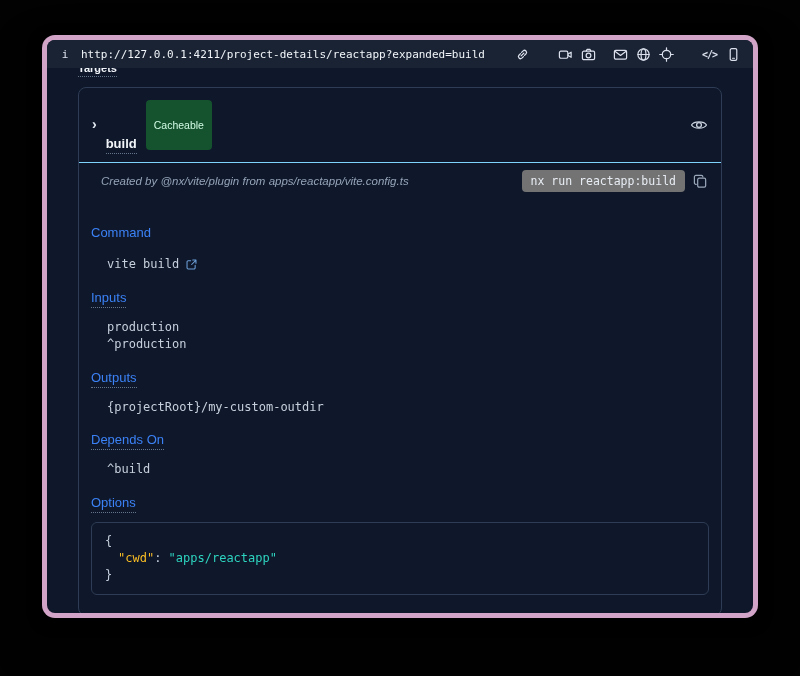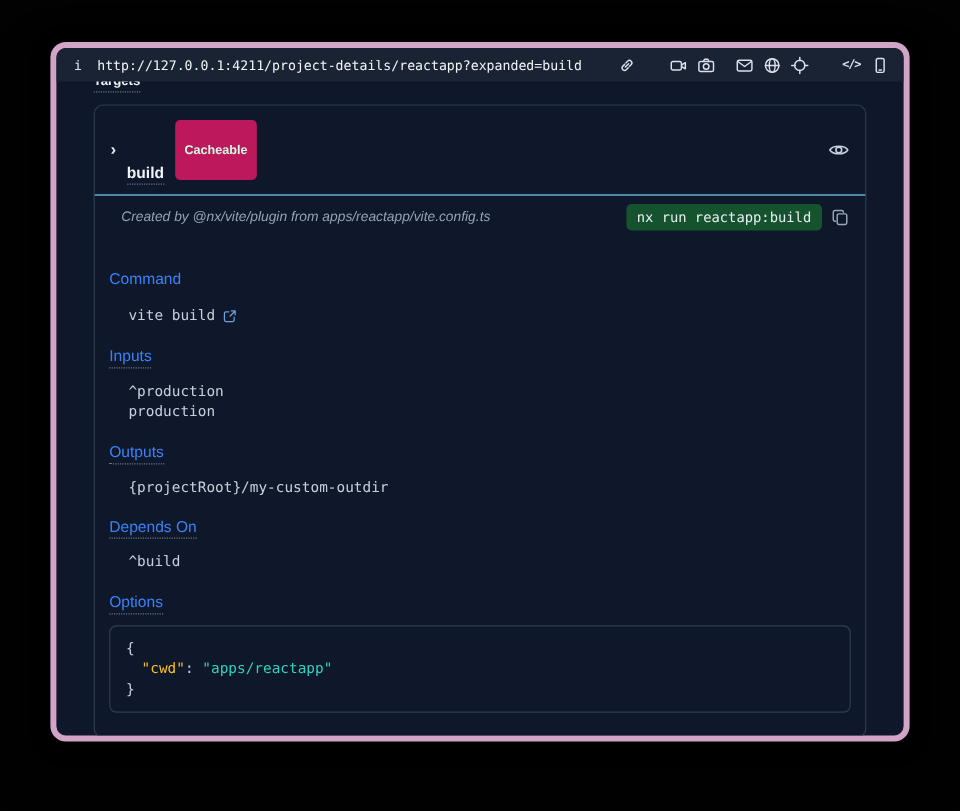--- a/index.html
+++ b/index.html
@@ -24,25 +24,25 @@
   .tb-sep{width:6px;}
   
   .content{flex:1;padding:0 31px;box-sizing:border-box;overflow:hidden;}
   .page-h{margin:-6px 0 13px 0;font-size:11px;font-weight:bold;color:#f1f5f9;}
   .dotted{border-bottom:1px dotted #64748b;padding-bottom:2px;}
   .card{border:1px solid #2e3d55;border-radius:8px;background:#0f172a;}
   .card + .card{margin-top:13px;}
   .card-head{display:flex;align-items:center;gap:9px;padding:8px 13px;cursor:pointer;}
   .chev{color:#e2e8f0;font-size:14px;font-weight:bold;line-height:1;transform:translateY(-1px);}
   .tname{font-size:13px;font-weight:bold;color:#f1f5f9;margin-top:40px;}
-  .badge{background:#be185d;color:#d1fae5;font-size:10.5px;padding:19px 8px;border-radius:4px;font-weight:bold;}
+  .badge{background:#14532d;color:#d1fae5;font-size:10.5px;padding:19px 8px;border-radius:4px;}
   .eye-btn{margin-left:auto;width:18px;height:18px;color:#c7d0dc;cursor:pointer;flex:0 0 auto;}
   .meta-row{display:flex;align-items:center;gap:8px;padding:7px 13px 9px 22px;border-top:1px solid #7dd3fc;}
   .created{font-size:11.5px;font-style:italic;color:#94a3b8;}
-  .chip{margin-left:auto;background:#14532d;color:#e8edf4;font-family:"DejaVu Sans Mono", monospace;
+  .chip{margin-left:auto;background:#737373;color:#e8edf4;font-family:"DejaVu Sans Mono", monospace;
     font-size:11.5px;padding:4px 9px;border-radius:4px;white-space:nowrap;}
   .copy-btn{width:15px;height:15px;color:#9aa7ba;cursor:pointer;flex:0 0 auto;}
   .card-body{padding:8px 12px 20px 12px;}
   .sec-h{margin:16px 0 0 0;font-size:13px;font-weight:normal;color:#3b82f6;}
   .items{margin-top:14px;padding-left:16px;}
   .mono{font-family:"DejaVu Sans Mono", monospace;font-size:12px;color:#c6d0dc;line-height:17.5px;}
   .mono b{color:#e8edf4;}
   .cmd-link{display:inline-flex;align-items:center;gap:6px;text-decoration:none;cursor:pointer;}
   .ext-ic{width:13px;height:13px;color:#6d9fd8;}
   .codeblock{margin-top:12px;border:1px solid #2e3d55;border-radius:6px;padding:10px 13px;
@@ -137,22 +137,22 @@
                   <path d="M7 3.5H4A1.5 1.5 0 0 0 2.5 5v7A1.5 1.5 0 0 0 4 13.5h7a1.5 1.5 0 0 0 1.5-1.5V9"></path>
                   <path d="M9.5 2.5h4v4M13 3.2L8.2 8"></path>
                 </svg>
               </a>
             </div>
 
             <h4 class="sec-h">
               <span class="dotted">Inputs</span>
             </h4>
             <div class="items">
+              <div class="mono">production</div>
               <div class="mono">^production</div>
-              <div class="mono">production</div>
             </div>
 
             <h4 class="sec-h">
               <span class="dotted">Outputs</span>
             </h4>
             <div class="items">
               <div class="mono">{projectRoot}/my-custom-outdir</div>
             </div>
 
             <h4 class="sec-h">

